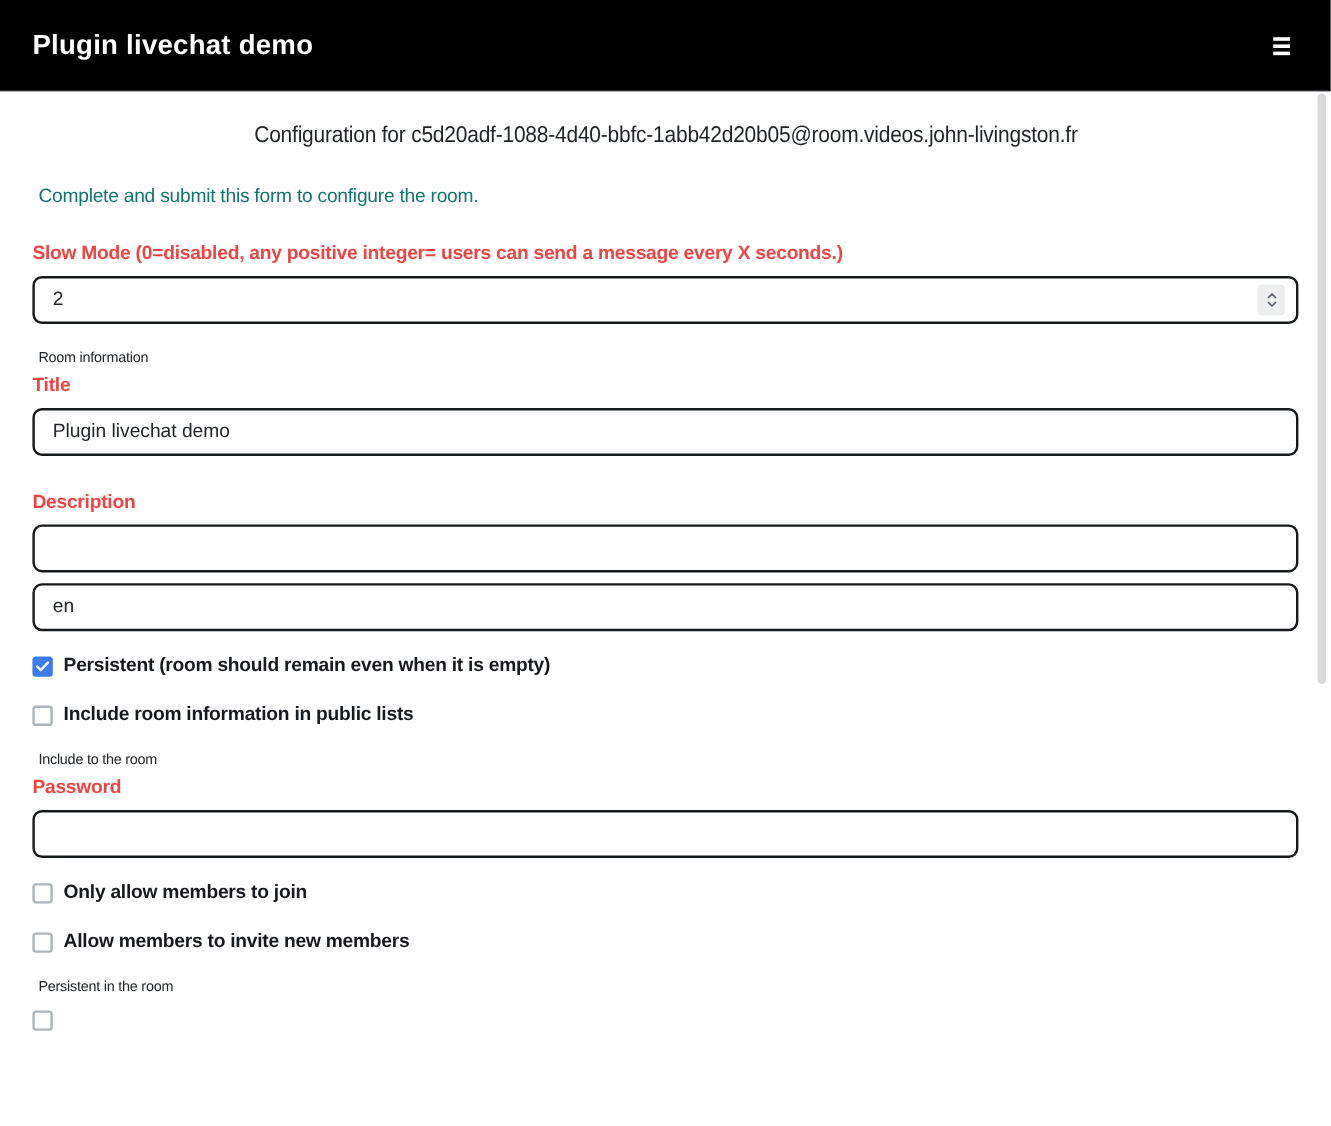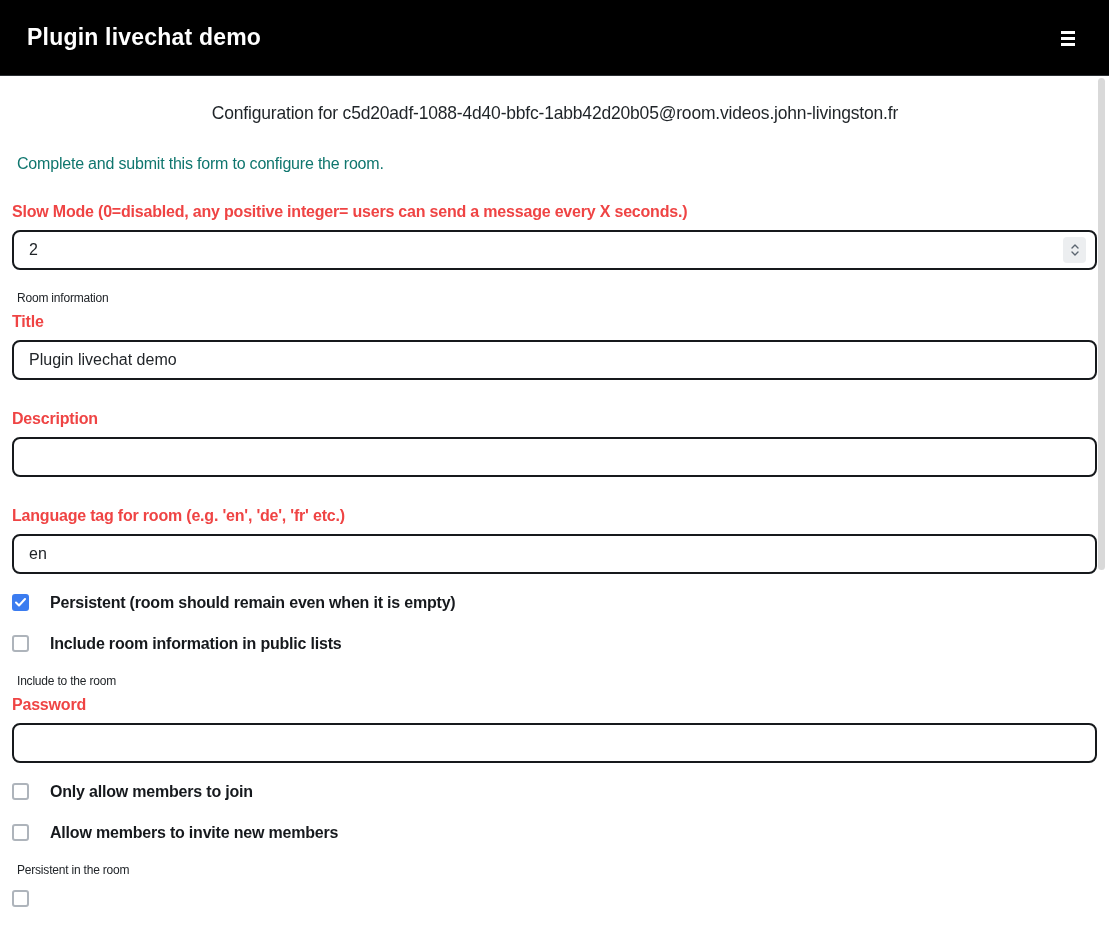--- a/index.html
+++ b/index.html
@@ -47,21 +47,21 @@
     gap: 3px;
   }
   .hamburger span {
     display: block;
     width: 14px;
     height: 3px;
     background: #ffffff;
   }
   
   .page {
-    padding: 0 12px;
+    padding: 0 27px;
   }
   .page-title {
     margin-top: 26px;
     text-align: center;
     font-size: 19px;
     font-weight: 400;
     color: #1f2428;
     white-space: nowrap;
   }
   .page-title .squeeze {
@@ -124,24 +124,23 @@
     gap: 2px;
     cursor: pointer;
   }
   .chev {
     width: 8px;
     height: 5px;
   }
   
   .checkbox-row {
     display: flex;
-    align-items: flex-start;
+    align-items: center;
     margin-top: 23px;
     cursor: pointer;
-    gap: 12px;
   }
   .checkbox-row.first-after-input { margin-top: 20px; }
   .checkbox {
     flex: 0 0 auto;
     width: 17px;
     height: 17px;
     border: 2px solid #aeb4bb;
     border-radius: 3px;
     background: #ffffff;
     margin-right: 9px;
@@ -210,21 +209,20 @@
   <label class="field-label">Title</label>
   <div class="input-wrap">
     <input class="text-input" type="text" value="Plugin livechat demo" style="">
   </div>
 
   <label class="field-label">Description</label>
   <div class="input-wrap">
     <input class="text-input" type="text" value="" style="">
   </div>
 
-  <label class="field-label">Language tag for room (e.g. 'en', 'de', 'fr' etc.)</label>
   <div class="input-wrap">
     <input class="text-input" type="text" value="en" style="">
   </div>
 
   <div class="checkbox-row first-after-input">
     <span class="checkbox checked">
       <svg width="11" height="9" viewBox="0 0 11 9">
           <path d="M1 4.5 L4 7.5 L10 1" fill="none" stroke="#ffffff" stroke-width="2" stroke-linecap="round" stroke-linejoin="round"></path>
         </svg>
     </span>

